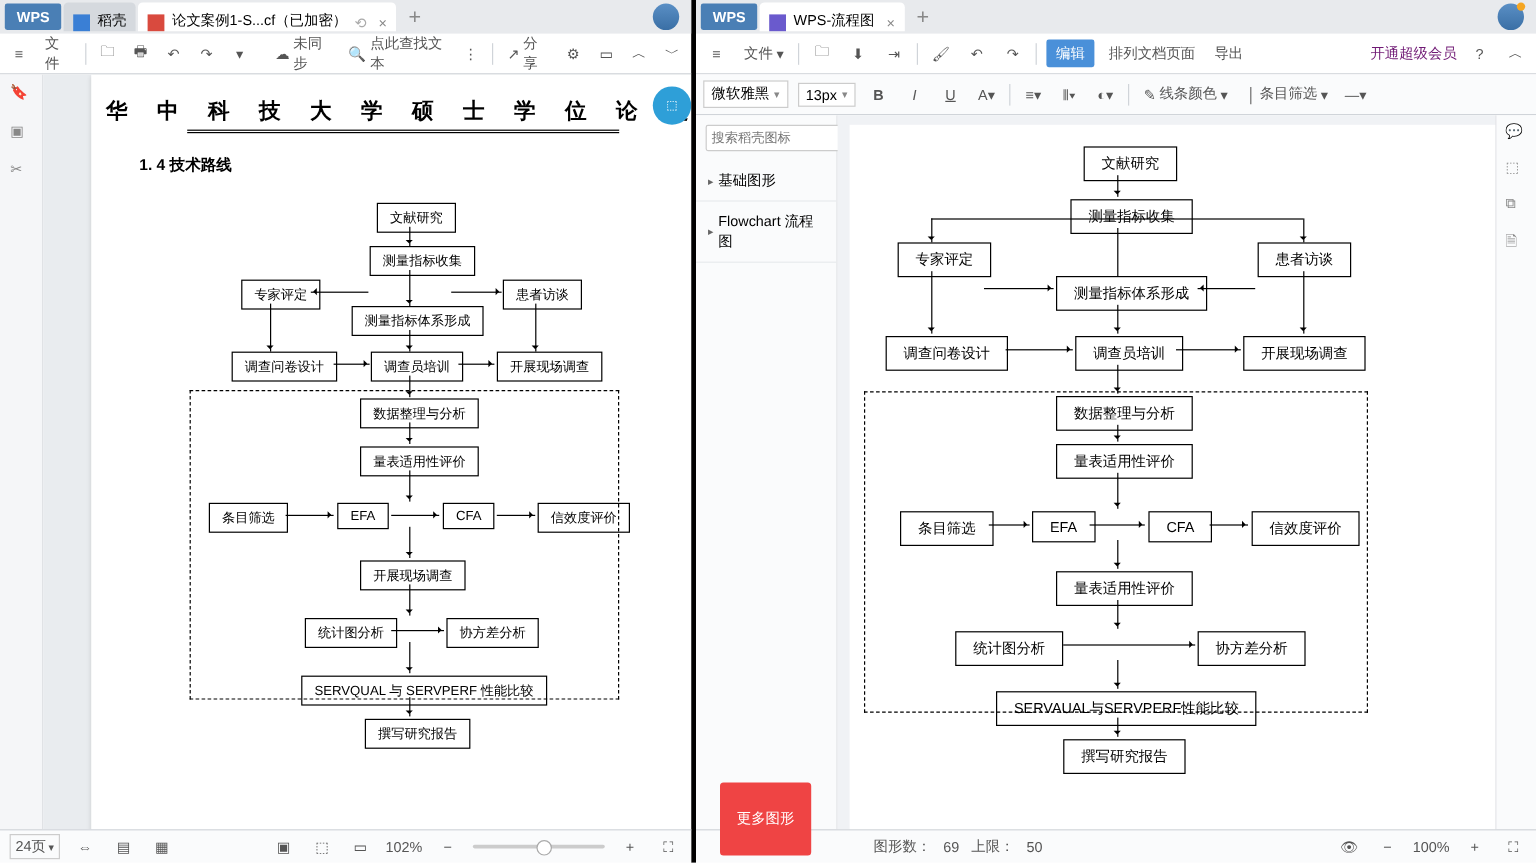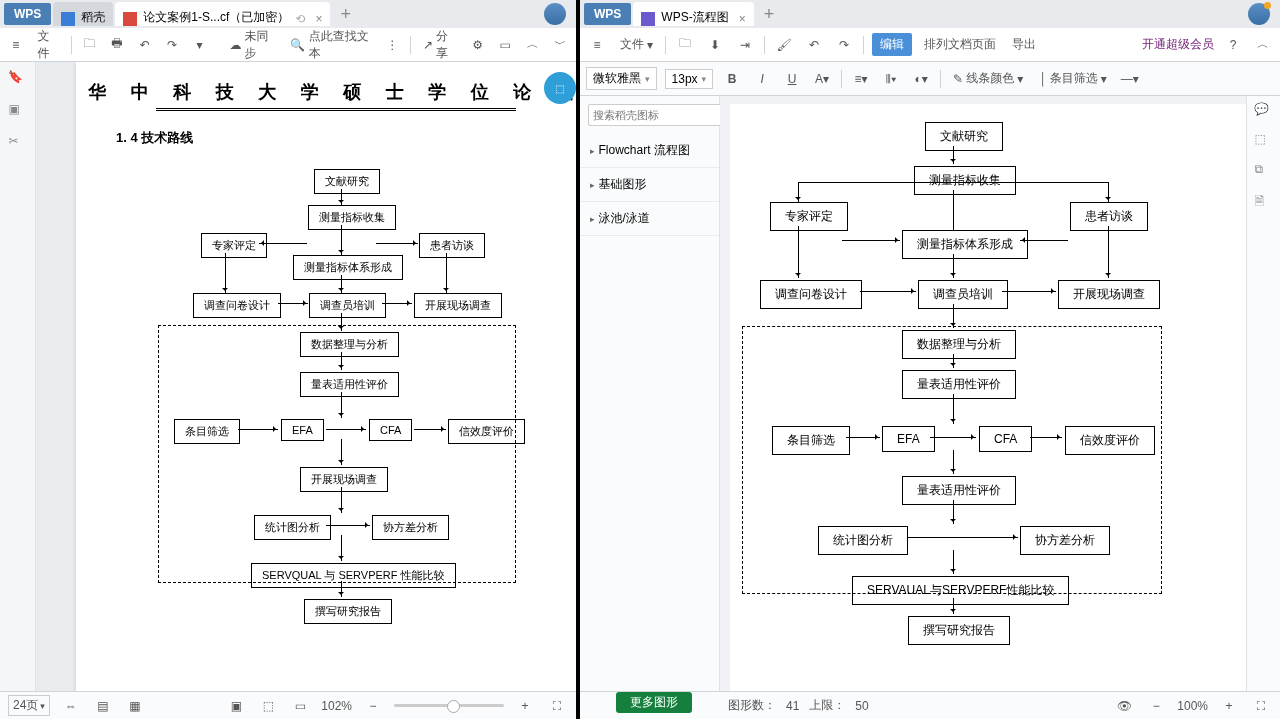--- a/index.html
+++ b/index.html
@@ -44,31 +44,31 @@
 .farrow.v{width:1px}
 .ah-r::after{content:"";position:absolute;right:-1px;top:-3px;border:3.5px solid transparent;border-left-color:#000}
 .ah-l::after{content:"";position:absolute;left:-1px;top:-3px;border:3.5px solid transparent;border-right-color:#000}
 .ah-d::after{content:"";position:absolute;bottom:-1px;left:-3px;border:3.5px solid transparent;border-top-color:#000}
 .float-btn{position:absolute;right:20px;top:10px;width:32px;height:32px;border-radius:50%;background:#2e9fd8;color:#fff;display:flex;align-items:center;justify-content:center;font-size:10px}
 .statusbar{height:28px;border-top:1px solid #d0d4d9;background:#fafbfc;display:flex;align-items:center;padding:0 8px;gap:10px;font-size:11px;color:#555}
 .statusbar .sp{flex:1}
 .zoom-slider{width:110px;height:3px;background:#ccc;position:relative;border-radius:2px}
 .zoom-slider::after{content:"";position:absolute;left:48%;top:-4px;width:11px;height:11px;background:#fff;border:1px solid #aaa;border-radius:50%}
 .main-right{flex:1;display:flex;overflow:hidden}
-.shape-panel{width:140px;background:#fafbfc;border-right:1px solid #e0e2e5;display:flex;flex-direction:column}
+.shape-panel{width:118px;background:#fafbfc;border-right:1px solid #e0e2e5;display:flex;flex-direction:column}
 .search-row{padding:8px;display:flex}
 .search-row input{flex:1;border:1px solid #ccc;padding:4px;font-size:11px;border-radius:2px 0 0 2px}
 .search-row button{width:24px;border:1px solid #ccc;border-left:none;background:#eee;border-radius:0 2px 2px 0}
 .cat{padding:8px 10px;border-bottom:1px solid #e8eaed;cursor:pointer;display:flex;align-items:center;gap:4px}
 .cat::before{content:"▸";font-size:9px;color:#666}
 .canvas-wrap{flex:1;background:#f0f2f5;position:relative;overflow:hidden}
 .canvas{position:absolute;left:10px;top:8px;width:1180px;height:670px;background:#fff}
 .rightrail{width:34px;background:#fafbfc;border-left:1px solid #e0e2e5;display:flex;flex-direction:column;align-items:center;padding-top:6px;gap:12px}
 .fbox2{position:absolute;border:1.5px solid #000;background:#fff;padding:5px 14px;font-size:12px;white-space:nowrap;text-align:center}
-.more-shapes{position:absolute;left:36px;bottom:6px;background:#15803d;color:#fff;padding:2px 14px;border-radius:3px;cursor:pointer}
+.more-shapes{position:absolute;left:20px;bottom:6px;background:#ef4444;color:#fff;padding:22px 14px;border-radius:3px;cursor:pointer}
 .pagecount{border:1px solid #ccc;padding:1px 4px;display:flex;align-items:center;gap:2px}
 </style>
 </head>
 <body>
 
 <div class="pane pane-left">
   <div class="titlebar">
     <span class="logo">WPS</span>
     <div class="tab inactive">
         <span class="tab-ico ico-blue"></span>
@@ -235,23 +235,22 @@
     <span class="txtbtn">✎<span>线条颜色</span>▾</span>
     <span class="txtbtn">│<span>条目筛选</span>▾</span>
     <span class="tbtn">—▾</span>
   </div>
   <div class="main-right">
     <div class="shape-panel">
       <div class="search-row">
         <input placeholder="搜索稻壳图标" style="">
         <button>🔍</button>
       </div>
+      <div class="cat">基础图形</div>
       <div class="cat">Flowchart 流程图</div>
-      <div class="cat">基础图形</div>
-      <div class="cat">泳池/泳道</div>
     </div>
     <div class="canvas-wrap">
       <div class="canvas">
         <div class="fbox2" style="left:195px;top:18px">文献研究</div>
         <div class="fbox2" style="left:184px;top:62px">测量指标收集</div>
         <div class="fbox2" style="left:40px;top:98px">专家评定</div>
         <div class="fbox2" style="left:340px;top:98px">患者访谈</div>
         <div class="fbox2" style="left:172px;top:126px">测量指标体系形成</div>
         <div class="fbox2" style="left:30px;top:176px">调查问卷设计</div>
         <div class="fbox2" style="left:188px;top:176px">调查员培训</div>
@@ -299,21 +298,21 @@
       <span class="railico">💬</span>
       <span class="railico">⬚</span>
       <span class="railico">⧉</span>
       <span class="railico">🗎</span>
     </div>
   </div>
   <div class="statusbar">
     <span class="more-shapes">更多图形</span>
     <span style="width:130px"></span>
     <span>图形数：</span>
-    <span>41</span>
+    <span>69</span>
     <span>上限：</span>
     <span>50</span>
     <span class="sp"></span>
     <span class="tbtn">👁</span>
     <span class="tbtn">−</span>
     <span>100%</span>
     <span class="tbtn">+</span>
     <span class="tbtn">⛶</span>
   </div>
 </div>

